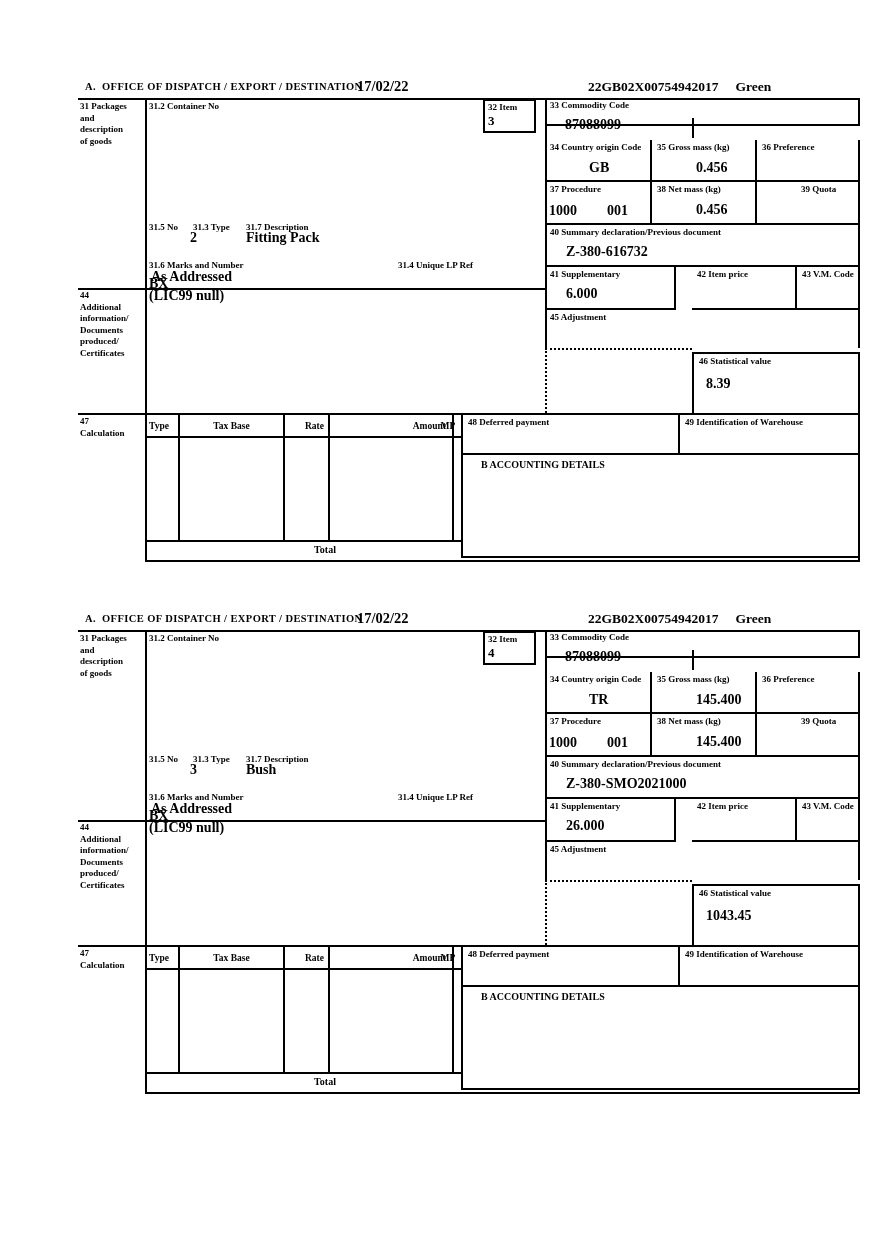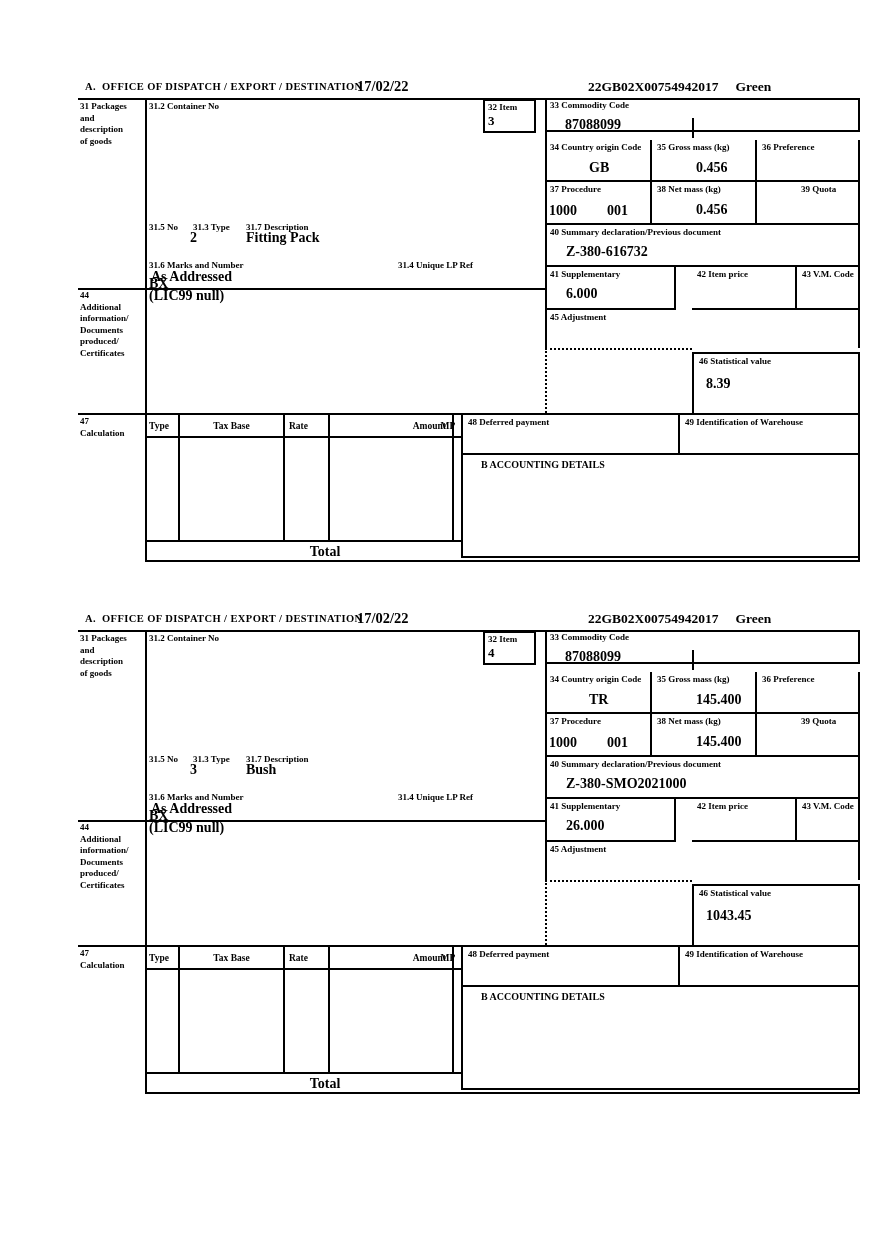--- a/index.html
+++ b/index.html
@@ -40,21 +40,21 @@
   .lab317{left:246px;top:144px;}
   .v315{left:149px;top:152px;margin-top:46px;}
   .v313{left:190px;top:152px;}
   .v317{left:246px;top:152px;}
   .lab316{left:149px;top:182px;}
   .lab314{left:398px;top:182px;}
   .v316{left:151px;top:191px;}
   .v44{left:149px;top:210px;}
   
   .rb{border-right:2px solid #000;border-bottom:2px solid #000;padding:2px 0 0 5px;}
-  .bx33{left:545px;top:20px;width:315px;height:34px;}
+  .bx33{left:545px;top:20px;width:315px;height:28px;}
   .d33{left:147px;top:20px;height:20px;border-left:2px solid #000;}
   .v33{left:20px;top:19px;}
   .bx34{left:545px;top:62px;width:107px;height:42px;}
   .bx35{left:652px;top:62px;width:105px;height:42px;}
   .bx36{left:757px;top:62px;width:103px;height:42px;}
   .bx37{left:545px;top:104px;width:107px;height:43px;}
   .bx38{left:652px;top:104px;width:105px;height:43px;}
   .bx39{left:757px;top:104px;width:103px;height:43px;padding-left:44px;}
   .bx40{left:545px;top:147px;width:315px;height:42px;}
   .bx41{left:545px;top:189px;width:131px;height:43px;}
@@ -65,25 +65,25 @@
   .bv{left:4px;top:20px;margin-left:40px;}
   .p1{left:4px;top:21px;}
   .p2{left:62px;top:21px;}
   .bv2{left:21px;top:19px;}
   .v46{left:12px;top:22px;}
   
   .cth{top:337px;height:23px;border-right:2px solid #000;border-bottom:2px solid #000;font-size:9.5px;padding-top:6px;}
   .ctb{top:360px;height:102px;border-right:2px solid #000;}
   .cT{left:145px;width:35px;padding-left:4px;}
   .cX{left:180px;width:105px;text-align:center;}
-  .cR{left:285px;width:45px;text-align:right;padding-right:20px;}
+  .cR{left:285px;width:45px;text-align:right;padding-right:4px;}
   .cA{left:330px;width:124px;text-align:right;padding-right:6px;}
   .cM{left:433px;width:30px;text-align:center;border-right:none!important;}
   .totRow{left:145px;top:462px;width:715px;height:22px;border-bottom:2px solid #000;border-right:2px solid #000;}
-  .totLbl{left:0;top:4px;width:360px;text-align:center;font-size:14px;}
+  .totLbl{left:0;top:4px;width:360px;text-align:center;font-size:10px;}
   .bx48{left:463px;top:337px;width:217px;height:40px;border-right:2px solid #000;border-bottom:2px solid #000;padding:2px 0 0 5px;}
   .bx49{left:680px;top:337px;width:180px;height:40px;border-right:2px solid #000;border-bottom:2px solid #000;padding:2px 0 16px 5px;}
   .bxB{left:463px;top:377px;width:397px;height:103px;border-right:2px solid #000;border-bottom:2px solid #000;padding:4px 0 0 18px;font-size:10px;}
 </style>
 </head>
 <body>
 
 <div class="sec" style="top:78px">
   <div class="a hdr-office">A.  OFFICE OF DISPATCH / EXPORT / DESTINATION</div>
   <div class="a hdr-date val">17/02/22</div>

